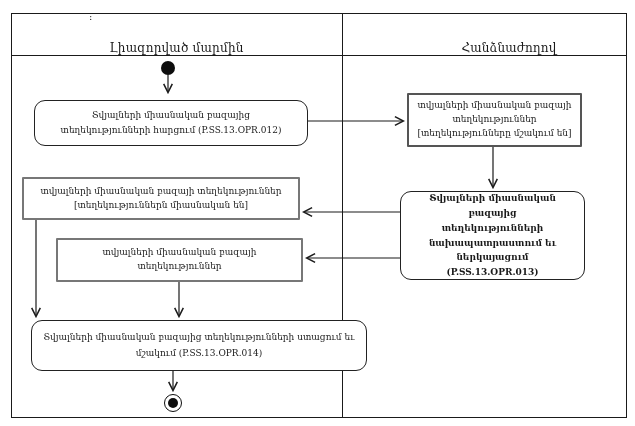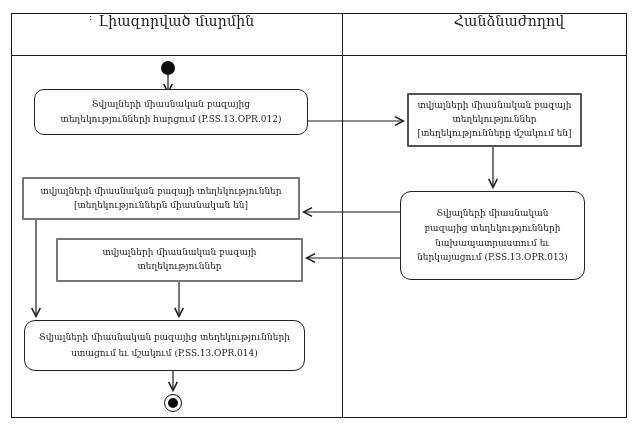--- a/index.html
+++ b/index.html
@@ -13,22 +13,22 @@
   }
   .header-sep{
     position:absolute;left:11px;top:55px;width:616px;height:0;
     border-top:1.5px solid #1a1a1a;
   }
   .lane-divider{
     position:absolute;left:342px;top:13px;width:0;height:405px;
     border-left:1.5px solid #1a1a1a;
   }
   .lane-header{
-    position:absolute;top:13px;height:42px;display:flex;align-items:flex-start;
-    justify-content:center;font-size:14px;letter-spacing:.2px;box-sizing:border-box;
+    position:absolute;top:13px;height:42px;display:flex;align-items:flex-end;
+    justify-content:center;font-size:12px;letter-spacing:.2px;box-sizing:border-box;
   }
   .lane-header.left{left:11px;width:331px;}
   .lane-header.right{left:342px;width:334px;}
   .header-prefix{position:absolute;left:89px;top:11px;font-size:10px;}
   .node{
     position:absolute;background:#ffffff;box-sizing:border-box;
     display:flex;flex-direction:column;align-items:center;justify-content:center;
     text-align:center;font-size:9px;line-height:1.7;
   }
   .action{border:1.2px solid #222222;border-radius:11px;padding:3px 11px;}
@@ -74,43 +74,43 @@
     <line x1="493" y1="147" x2="493" y2="187" stroke="#1a1a1a" stroke-width="1.2" marker-end="url(#ah)"></line>
     <line x1="400" y1="212" x2="304" y2="212" stroke="#1a1a1a" stroke-width="1.2" marker-end="url(#ah)"></line>
     <line x1="400" y1="258" x2="307" y2="258" stroke="#1a1a1a" stroke-width="1.2" marker-end="url(#ah)"></line>
     <line x1="36" y1="220" x2="36" y2="316" stroke="#1a1a1a" stroke-width="1.2" marker-end="url(#ah)"></line>
     <line x1="179" y1="282" x2="179" y2="316" stroke="#1a1a1a" stroke-width="1.2" marker-end="url(#ah)"></line>
     <line x1="173" y1="371" x2="173" y2="390" stroke="#1a1a1a" stroke-width="1.2" marker-end="url(#ah)"></line>
   </svg>
 
   <div class="initial-node"></div>
 
-  <div class="node action" style="left:34px;top:89px;width:274px;height:46px;border-radius:10px;">
+  <div class="node action" style="left:34px;top:100px;width:274px;height:46px;">
     <span>Տվյալների միասնական բազայից տեղեկությունների հարցում (P.SS.13.OPR.012)</span>
   </div>
 
   <div class="node object dark" style="left:407px;top:93px;width:175px;height:54px;">
     <div>տվյալների միասնական բազայի տեղեկություններ</div>
     <div>[տեղեկությունները մշակում են]</div>
   </div>
 
-  <div class="node action" style="left:400px;top:191px;width:185px;height:89px;line-height:1.65;padding:3px 16px;">
+  <div class="node action" style="left:400px;top:191px;width:185px;height:89px;line-height:1.65;padding:3px 16px;font-weight:bold;">
     <span>Տվյալների միասնական բազայից տեղեկությունների նախապատրաստում եւ ներկայացում (P.SS.13.OPR.013)</span>
   </div>
 
   <div class="node object" style="left:22px;top:177px;width:278px;height:43px;">
     <div>տվյալների միասնական բազայի տեղեկություններ</div>
     <div>[տեղեկություններն միասնական են]</div>
   </div>
 
   <div class="node object" style="left:56px;top:238px;width:247px;height:44px;">
     <div>տվյալների միասնական բազայի տեղեկություններ</div>
   </div>
 
-  <div class="node action" style="left:24px;top:320px;width:281px;height:51px;align-items:center;">
+  <div class="node action" style="left:31px;top:320px;width:336px;height:51px;align-items:center;">
     <span>Տվյալների միասնական բազայից տեղեկությունների ստացում եւ մշակում (P.SS.13.OPR.014)</span>
   </div>
 
   <div class="final-node">
     <div class="dot"></div>
   </div>
 
 </div>
 
 </body></html>

